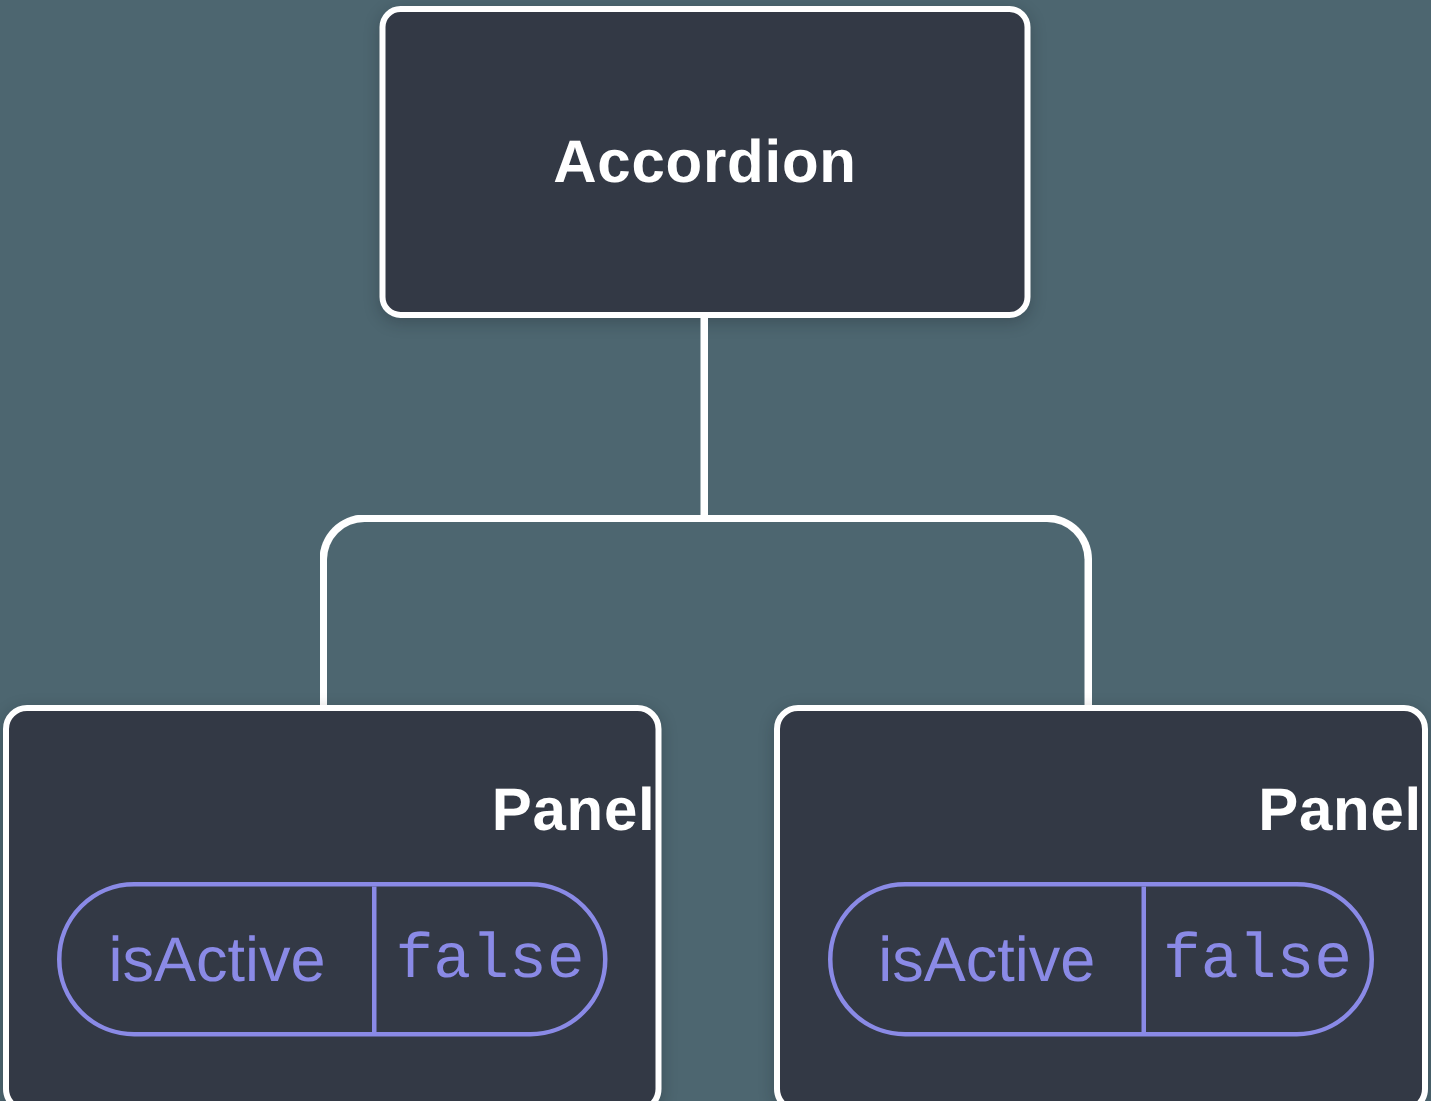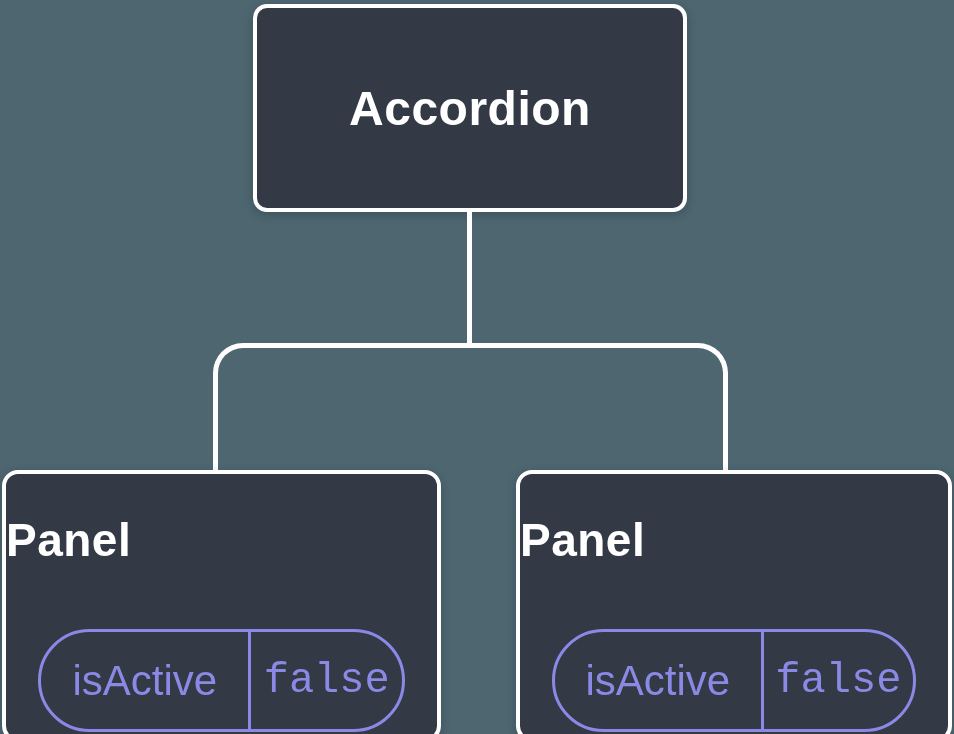--- a/index.html
+++ b/index.html
@@ -32,21 +32,21 @@
     top: 4px;
     width: 434px;
     height: 208px;
     border-radius: 14px;
     display: flex;
     align-items: center;
     justify-content: center;
   }
   .node-label {
     color: #FFFFFF;
-    font-size: 48px;
+    font-size: 40px;
     font-weight: 600;
     letter-spacing: 0.5px;
   }
   .stem {
     position: absolute;
     left: 467px;
     top: 210px;
     width: 5px;
     height: 136px;
     background: #FFFFFF;
@@ -69,40 +69,39 @@
   }
   .panel-left  { left: 2px;   width: 439px; }
   .panel-right { left: 516px; width: 436px; }
   .panel-label {
     position: absolute;
     top: 40px;
     left: 0;
     width: 100%;
     height: 52px;
     line-height: 52px;
-    text-align: left;
+    text-align: right;
     color: #FFFFFF;
-    font-size: 46px;
+    font-size: 40px;
     font-weight: 600;
     letter-spacing: 0.5px;
   }
   .state-pill {
     position: absolute;
     top: 114px;
     left: 32px;
     right: 32px;
     height: 103px;
     border: 3px solid #8A8AE6;
     border-radius: 52px;
     box-sizing: border-box;
     display: flex;
     color: #8A8AE6;
     font-size: 42px;
     font-weight: 400;
-    margin-top: 41px;
   }
   .pill-key {
     flex: 0 0 58.3%;
     display: flex;
     align-items: center;
     justify-content: center;
     border-right: 3px solid #8A8AE6;
     box-sizing: border-box;
   }
   .pill-value {

